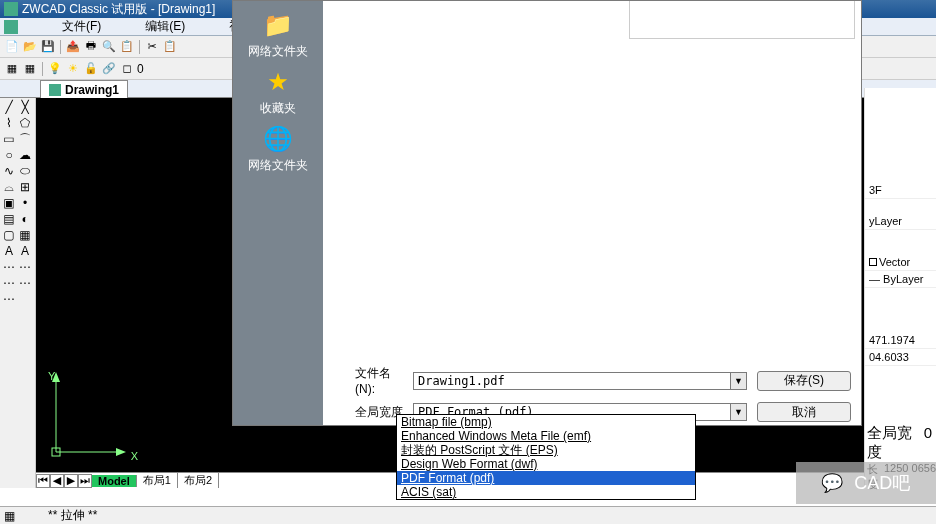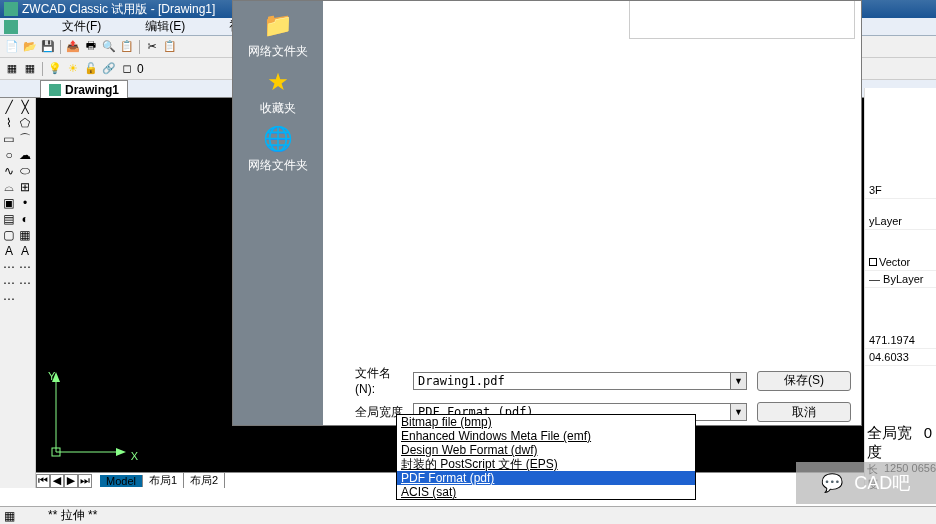--- a/index.html
+++ b/index.html
@@ -36,21 +36,21 @@
 .canvas-wrap { flex: 1; display: flex; flex-direction: column; }
 .canvas { background: #000; position: relative; height: 374px; }
 .ucs { position: absolute; bottom: 10px; left: 10px; color: #8f8; font-size: 11px; }
 .ucs svg { display: block; }
 .ucs .ylbl { position: absolute; top: -2px; left: 2px; }
 .ucs .xlbl { position: absolute; bottom: 0; right: -12px; }
 .canvas-tabs { height: 16px; background: #fff; display: flex; align-items: center; font-size: 11px; border-top: 1px solid #888; }
 .nav-arrows { display: flex; }
 .nav-btn { width: 14px; height: 14px; display: flex; align-items: center; justify-content: center; border: 1px solid #888; }
 .ctab { padding: 0 6px; border-right: 1px solid #888; }
-.ctab.active { background: #0369a1; font-weight: normal; margin-left: 8px; }
+.ctab.active { background: #22c55e; font-weight: bold; }
 
 
 .save-dialog { position: absolute; top: 0; left: 232px; width: 630px; height: 426px; background: #fff; border: 1px solid #7a7a7a; z-index: 5; }
 .sd-left-pane { position: absolute; top: 0; left: 0; width: 90px; height: 100%; background: #7a858f; display: flex; flex-direction: column; align-items: center; padding-top: 8px; gap: 6px; color: #fff; font-size: 12px; }
 .sd-place { display: flex; flex-direction: column; align-items: center; gap: 2px; }
 .sd-place .picon { width: 32px; height: 32px; display: flex; align-items: center; justify-content: center; font-size: 24px; }
 .sd-main { position: absolute; top: 0; left: 90px; right: 0; bottom: 66px; background: #fff; }
 .sd-preview-box { position: absolute; top: 0; right: 6px; width: 226px; height: 38px; border: 1px solid #ccc; border-top: none; }
 .sd-bottom { position: absolute; bottom: 0; left: 90px; right: 0; height: 66px; padding: 6px 10px; display: grid; grid-template-columns: 70px 1fr 94px; gap: 6px 10px; align-items: center; }
 .sd-label { font-size: 12px; margin-left: 22px; }
@@ -243,22 +243,22 @@
       <input class="sd-input" value="PDF Format (pdf)" style="">
       <span class="sd-drop">▼</span>
     </div>
     <button class="sd-btn">取消</button>
   </div>
 </div>
 
 <div class="format-dropdown">
   <div class="fd-item">Bitmap file (bmp)</div>
   <div class="fd-item">Enhanced Windows Meta File (emf)</div>
+  <div class="fd-item">封装的 PostScript 文件 (EPS)</div>
   <div class="fd-item">Design Web Format (dwf)</div>
-  <div class="fd-item">封装的 PostScript 文件 (EPS)</div>
   <div class="fd-item sel">PDF Format (pdf)</div>
   <div class="fd-item">ACIS (sat)</div>
 </div>
 
 <span class="pin-icon">📌</span>
 
 <div class="rp-top-icons">
   <span class="ri">▾</span>
   <span class="ri" style="color:#c33">✦</span>
   <span class="ri">↖</span>

